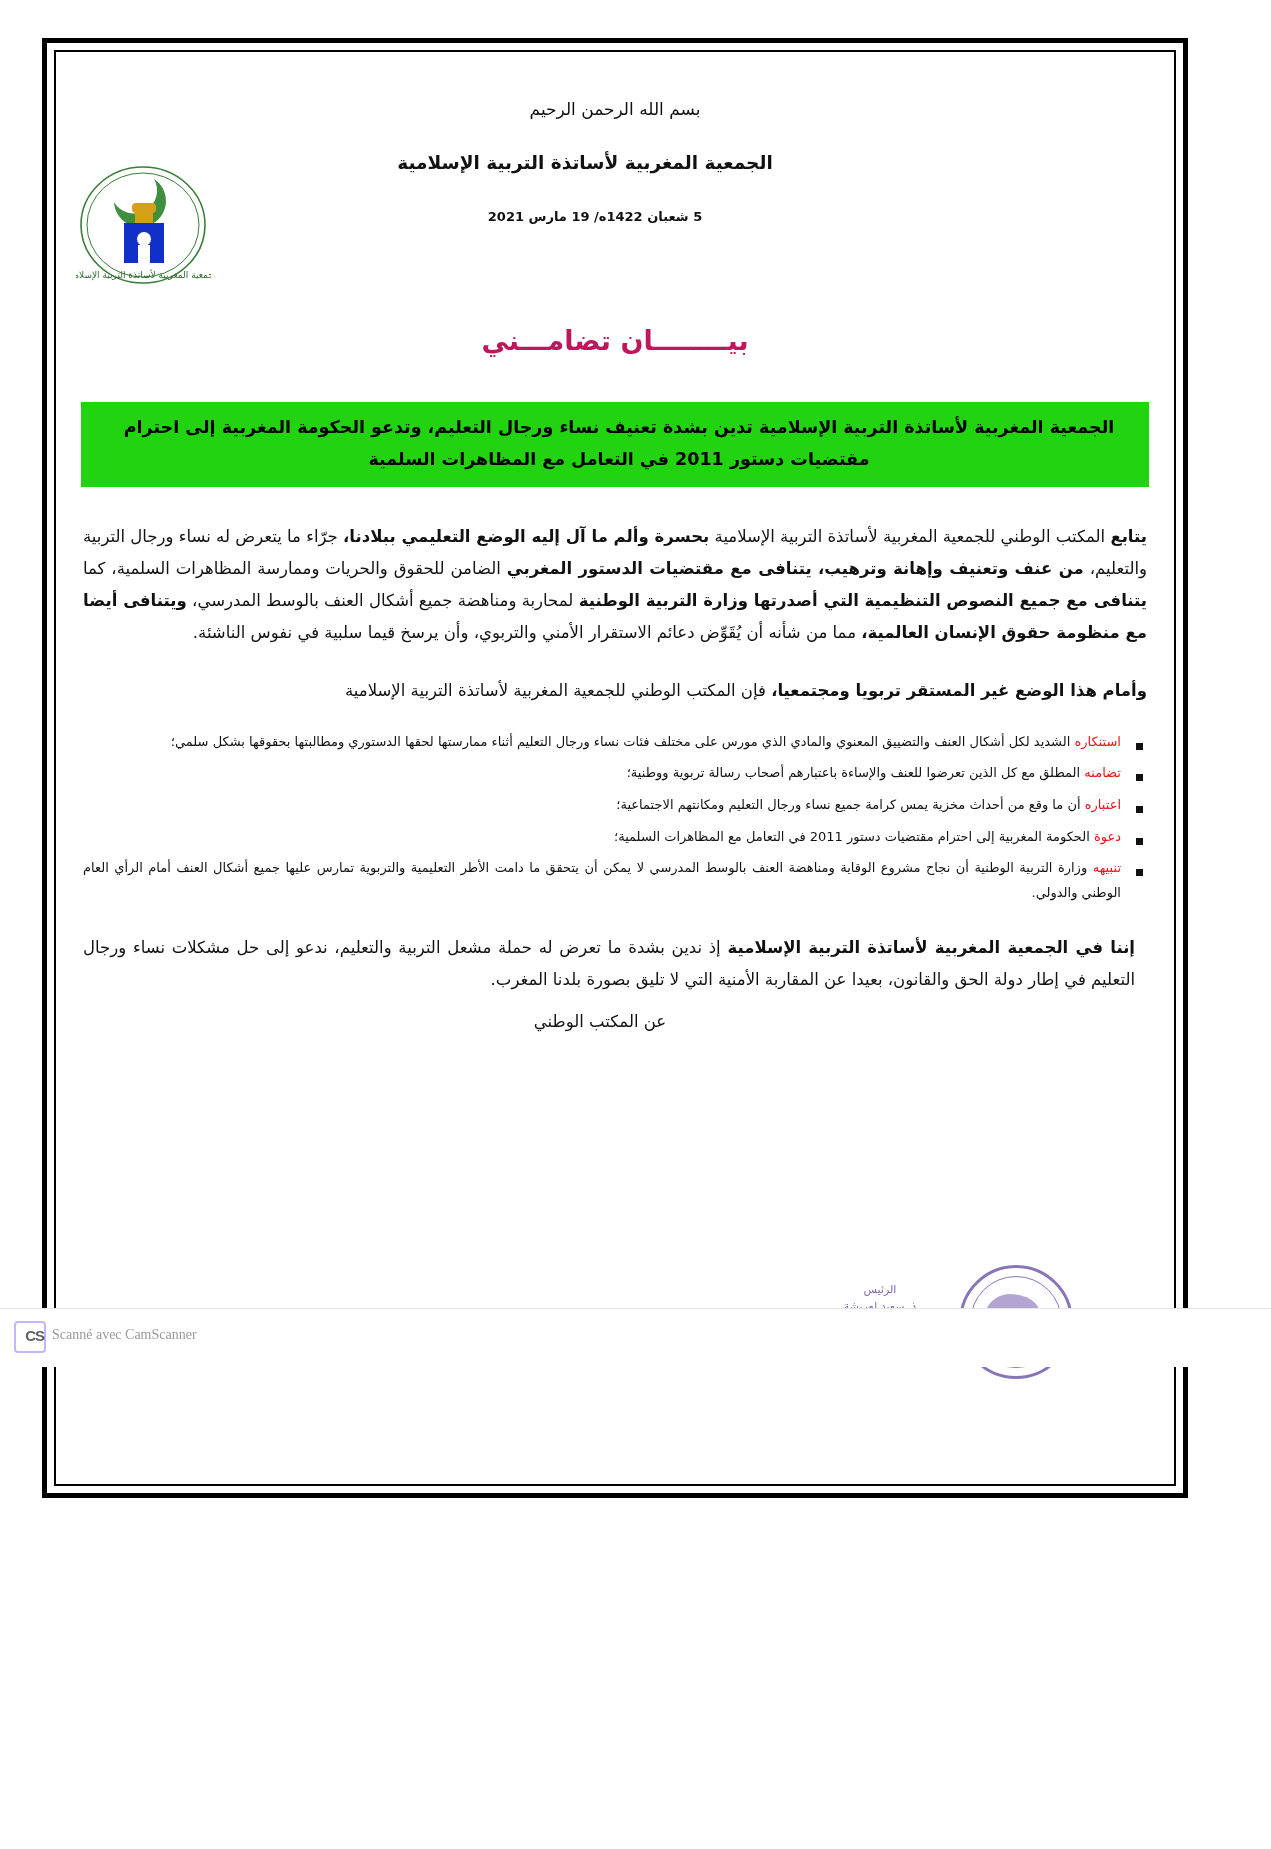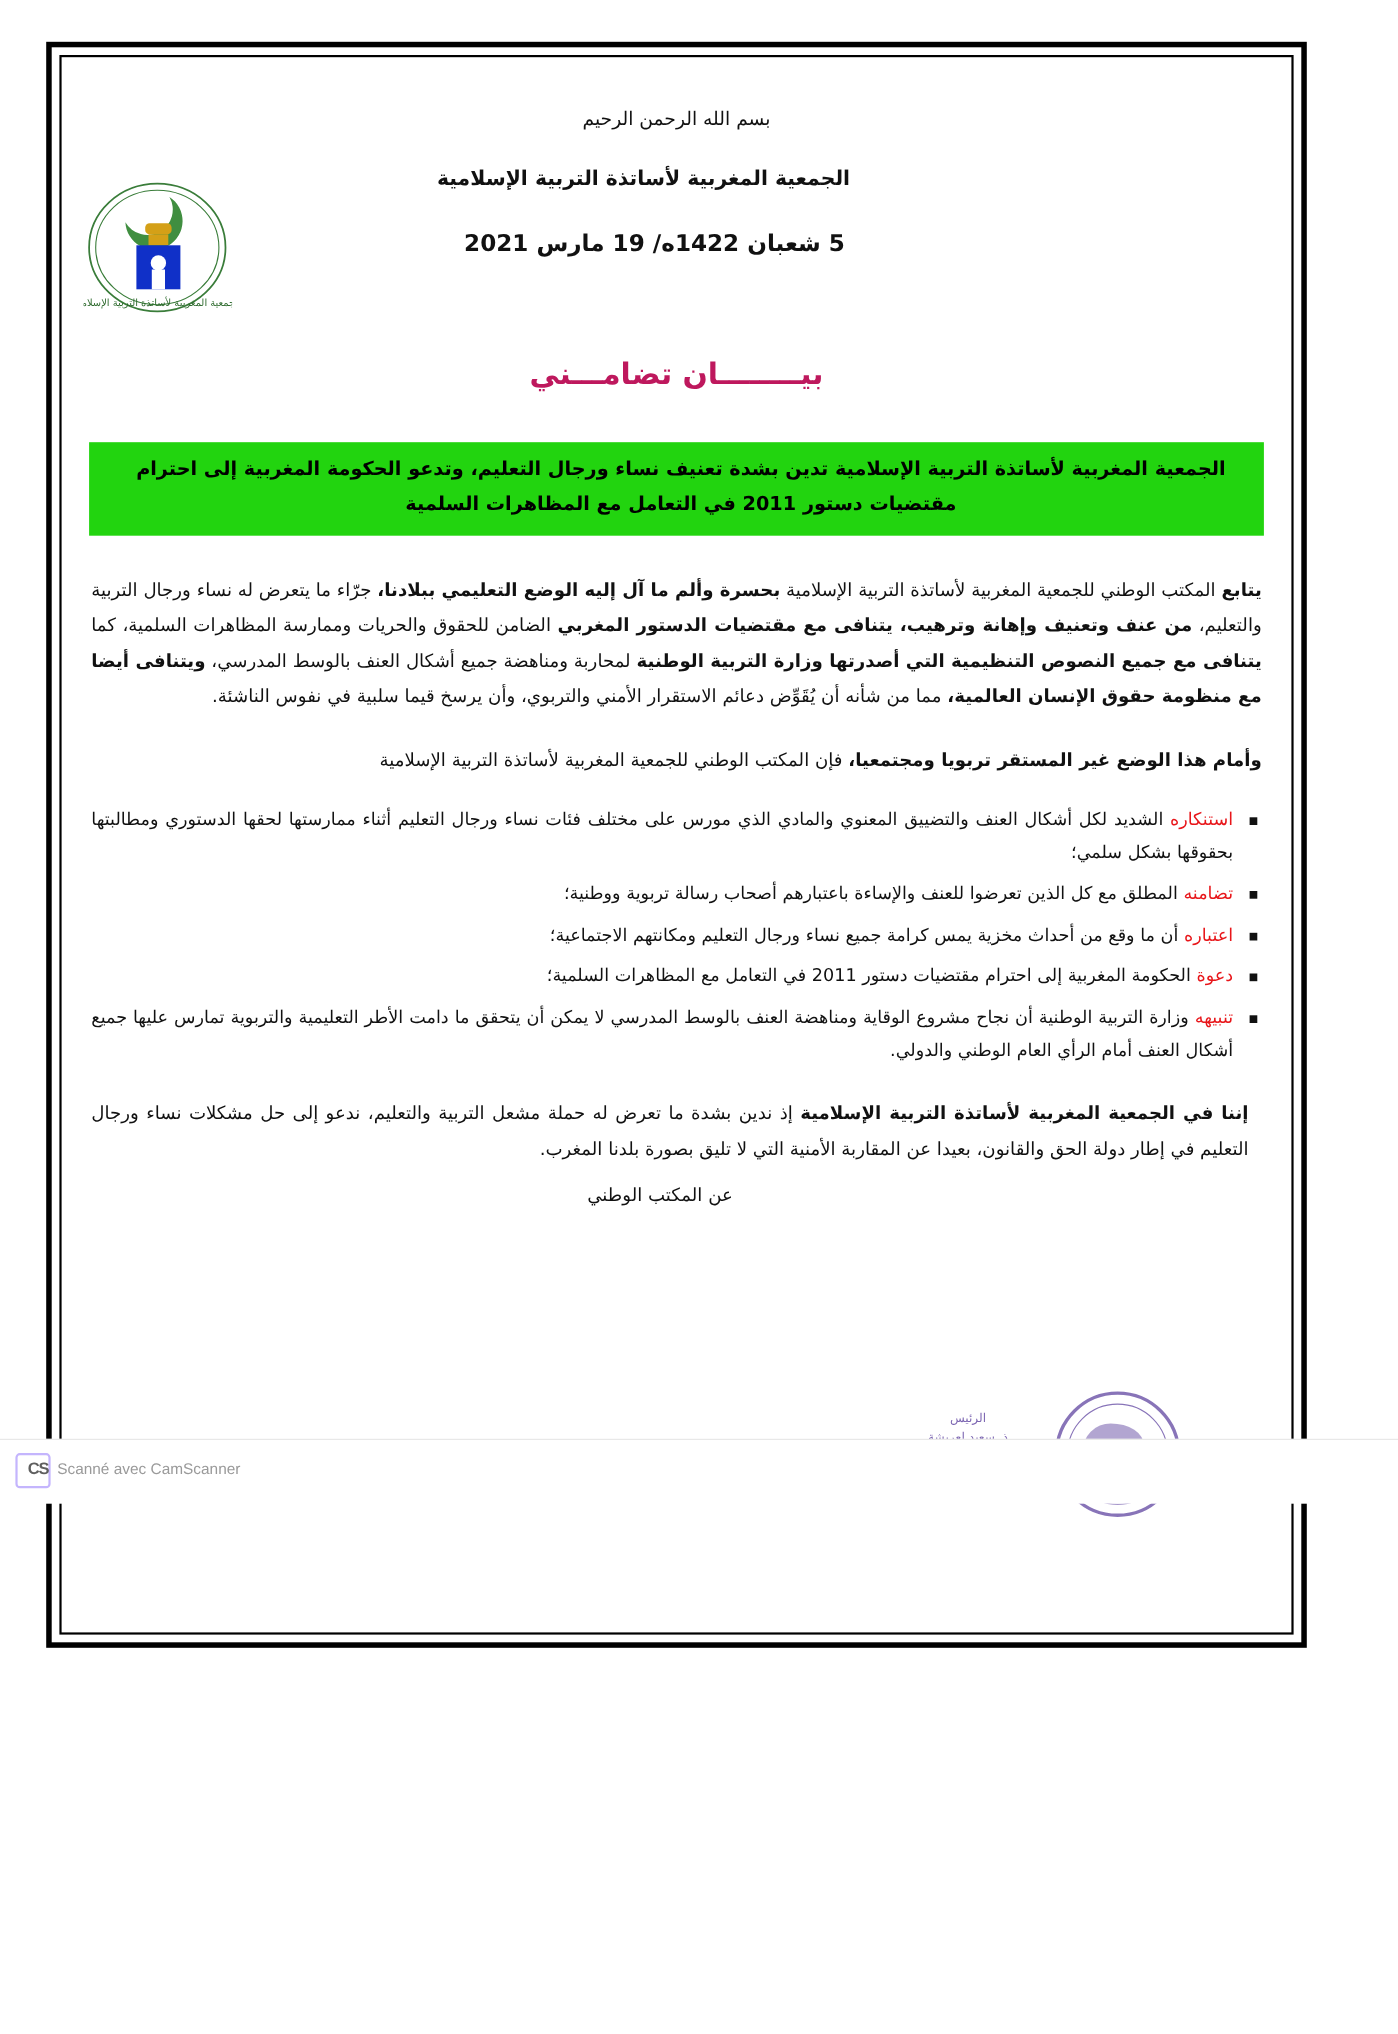--- a/index.html
+++ b/index.html
@@ -74,21 +74,21 @@
   }
   .org-line {
     font-size: 18.5px;
     font-weight: bold;
     color: #111;
     line-height: 1.75;
   }
 
   .date-line {
     text-align: center;
-    font-size: 21px;
+    font-size: 13px;
     font-weight: bold;
     color: #111;
     margin-top: 30px;
     padding-right: 40px;
     direction: rtl;
   }
 
   
   .logo {
     position: absolute;
@@ -146,21 +146,21 @@
 
   ul.demands {
     list-style: none;
     margin: 22px 14px 0 14px;
     padding: 0;
   }
   ul.demands li {
     position: relative;
     padding-right: 26px;
     margin-bottom: 7px;
-    font-size: 16px;
+    font-size: 13px;
     line-height: 1.9;
     color: #111;
     text-align: justify;
   }
   ul.demands li::before {
     content: "";
     position: absolute;
     right: 4px;
     top: 13px;
     width: 7px;
@@ -259,21 +259,21 @@
     text-align: right;
     line-height: 26px;
     letter-spacing: -1px;
   }
   .cs-text {
     position: absolute;
     left: 52px;
     top: 18px;
     color: #9a9a9a;
     font-size: 14px;
-    font-family: Liberation Sans, sans-serif;
+    font-family: Liberation Serif, serif;
     direction: ltr;
   }
 </style>
 </head>
 <body>
 
 <div class="page">
 
   <div class="doc-frame">
     <div class="doc-frame-inner"></div>

